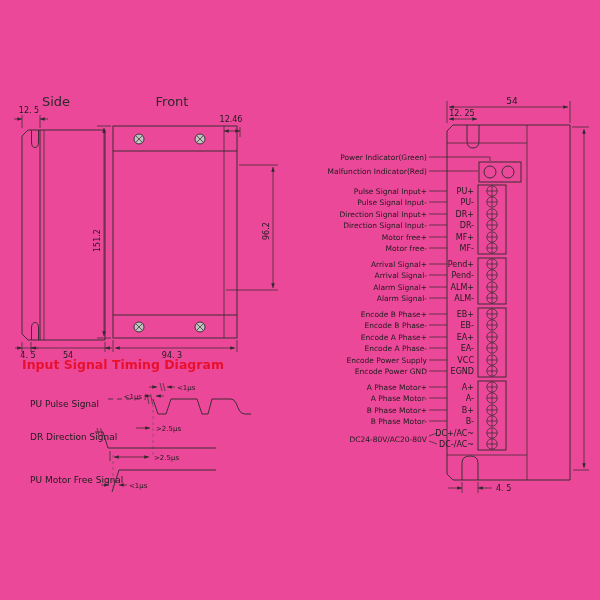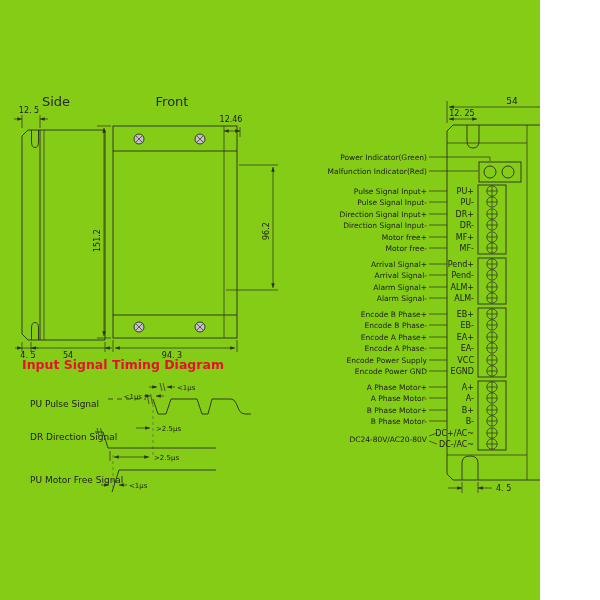--- a/index.html
+++ b/index.html
@@ -1,16 +1,16 @@
 <!DOCTYPE html>
 <html><head>
 <meta charset="utf-8">
 <style>
   html,body{margin:0;padding:0;background:#ffffff;}
-  #canvas{position:relative;width:540px;height:600px;background:#84cc16;overflow:hidden;
+  #canvas{position:relative;width:600px;height:600px;background:#ec4899;overflow:hidden;
           font-family:"DejaVu Sans", "Liberation Sans", sans-serif;}
   svg{position:absolute;left:0;top:0;}
   svg text{fill:#1c1c1c;font-family:"DejaVu Sans","Liberation Sans",sans-serif;}
   .t7{font-size:7px;}
   .t75{font-size:7.5px;}
   .t8{font-size:8px;}
   .t9{font-size:9px;}
   .t13{font-size:13px;fill:#2a2a2a;}
   .red-title{font-size:12.5px;font-weight:600;fill:#e8112d;}
   .ln{stroke:#2b2b2b;stroke-width:0.9;fill:none;}

